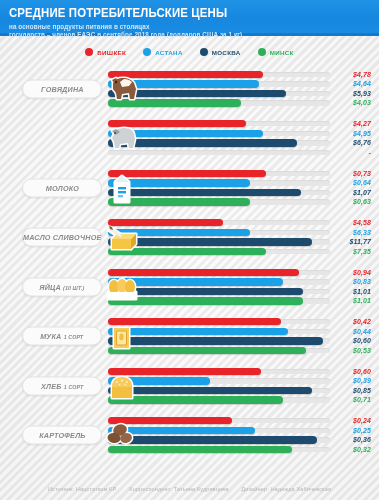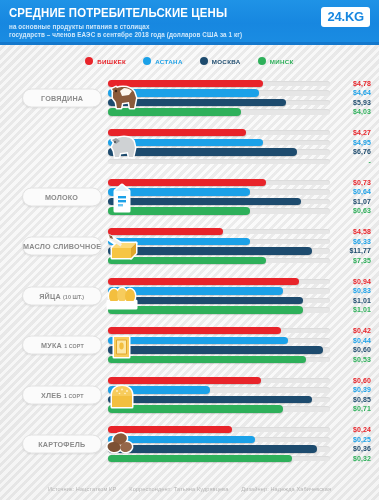--- a/index.html
+++ b/index.html
@@ -28,21 +28,21 @@
         rgba(232,232,232,0.65) 3px,
         rgba(232,232,232,0.65) 6px
       ),
       radial-gradient(ellipse at 50% 42%, #f7f7f7 0%, #ebebeb 62%, #e0e0e0 100%);
     overflow: hidden;
   }
 
   
   .header {
     position: relative;
-    height: 45px;
+    height: 36px;
     background: linear-gradient(180deg, #1f93e6 0%, #1787e0 55%, #1a8ce2 100%);
     padding: 7px 10px 8px 9px;
     border-bottom: 3px solid #1478cc;
   }
 
   .header-title {
     color: #ffffff;
     font-size: 12.4px;
     font-weight: bold;
     letter-spacing: 0.15px;
@@ -102,21 +102,21 @@
   }
 
   .legend-label {
     font-size: 6.2px;
     font-weight: bold;
     letter-spacing: 0.35px;
     white-space: nowrap;
   }
 
   
-  .groups { padding: 0 0 0 0; }
+  .groups { padding: 0 0 0 0; font-style: italic; }
 
   .group {
     position: relative;
     height: 49.5px;
     display: flex;
     align-items: center;
   }
 
   .label-pill {
     position: absolute;
@@ -229,21 +229,20 @@
 <body>
 
 <div class="infographic">
 
   <div class="header">
     <div class="header-title">СРЕДНИЕ ПОТРЕБИТЕЛЬСКИЕ ЦЕНЫ</div>
     <div class="header-sub">
       <div>на основные продукты питания в столицах</div>
       <div>государств – членов ЕАЭС в сентябре 2018 года (долларов США за 1 кг)</div>
     </div>
-    <div class="logo">24.KG</div>
   </div>
 
   <div class="legend" id="legend">
       <div class="legend-item">
         <span class="legend-dot" style="background: rgb(232, 36, 42);"></span>
         <span class="legend-label" style="color: rgb(232, 36, 42);">БИШКЕК</span>
       </div>
       <div class="legend-item">
         <span class="legend-dot" style="background: rgb(27, 161, 232);"></span>
         <span class="legend-label" style="color: rgb(27, 161, 232);">АСТАНА</span>

